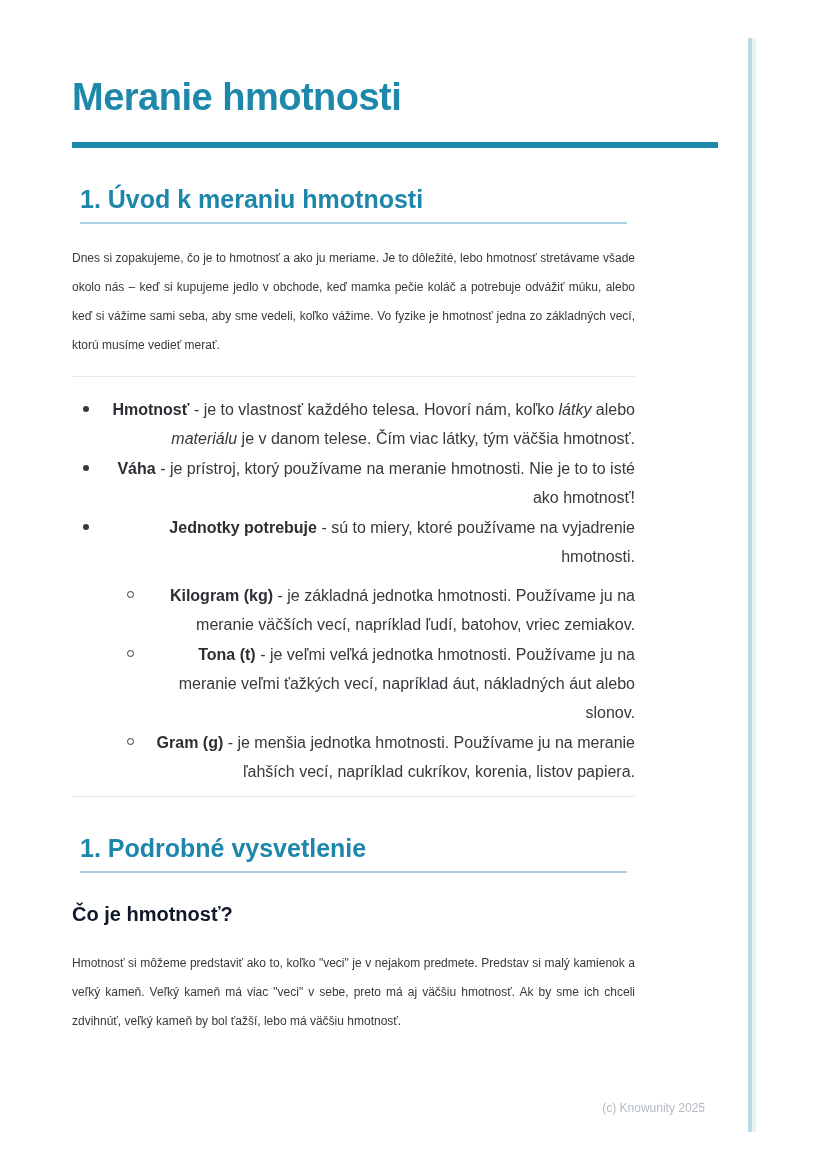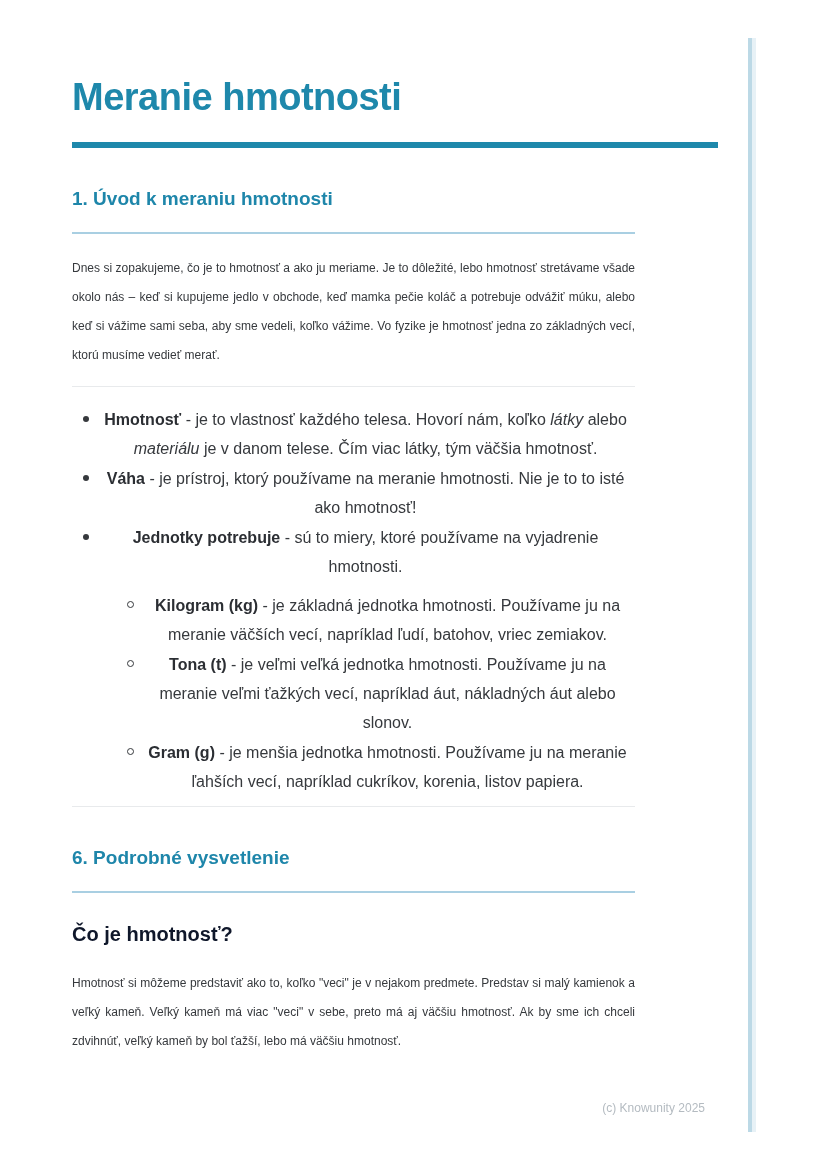--- a/index.html
+++ b/index.html
@@ -36,26 +36,26 @@
     letter-spacing: -0.5px;
     color: #1e88ab;
   }
   .title-rule {
     width: 646px;
     height: 6px;
     background: #1e88ab;
     margin-top: 22px;
   }
   .h2 {
-    margin: 0;
-    font-size: 19px;
+    margin: 8px;
+    font-size: 25px;
     line-height: 30px;
     font-weight: 700;
     color: #1e86aa;
-    padding-bottom: 18px;
+    padding-bottom: 8px;
     border-bottom: 2px solid #a9cfe2;
   }
   .mt-sec { margin-top: 36px; }
   .body-par {
     margin: 20px 0 0 0;
     font-size: 12px;
     line-height: 29px;
     text-align: justify;
     color: #36393d;
   }
@@ -78,21 +78,21 @@
     position: absolute; left: 14px; top: 10px;
     width: 5px; height: 5px; border-radius: 50%;
     border: 1.5px solid #36393d;
     box-sizing: content-box;
     background: transparent;
   }
   .item-text {
     flex: 1;
     font-size: 16px;
     line-height: 29px;
-    text-align: center;
+    text-align: right;
     color: #36393d;
   }
   .term { font-weight: 700; color: #2b2e33; }
   .ital { font-style: italic; }
   .sublist { margin-top: 10px; margin-left: 41px; }
   .h4 {
     margin: 28px 0 0 0;
     font-size: 20px;
     line-height: 26px;
     font-weight: 700;
@@ -173,21 +173,21 @@
             <div class="item-text"><span class="term">Gram (g)</span><span> - je menšia jednotka hmotnosti. Používame ju na meranie ľahších vecí, napríklad cukríkov, korenia, listov papiera.</span></div>
           </div>
 
         </div>
       </div>
 
       <div class="divider" style="margin-top:10px;"></div>
     </div>
 
     <div>
-      <h2 class="h2 mt-sec">6. Podrobné vysvetlenie</h2>
+      <h2 class="h2 mt-sec">1. Podrobné vysvetlenie</h2>
       <h3 class="h4">Čo je hmotnosť?</h3>
       <p class="body-par" style="margin-top:22px;">Hmotnosť si môžeme predstaviť ako to, koľko "veci" je v nejakom predmete. Predstav si malý kamienok a veľký kameň. Veľký kameň má viac "veci" v sebe, preto má aj väčšiu hmotnosť. Ak by sme ich chceli zdvihnúť, veľký kameň by bol ťažší, lebo má väčšiu hmotnosť.</p>
     </div>
 
   </div>
 
   <div class="footer-note">(c) Knowunity 2025</div>
 
 </div>
 

